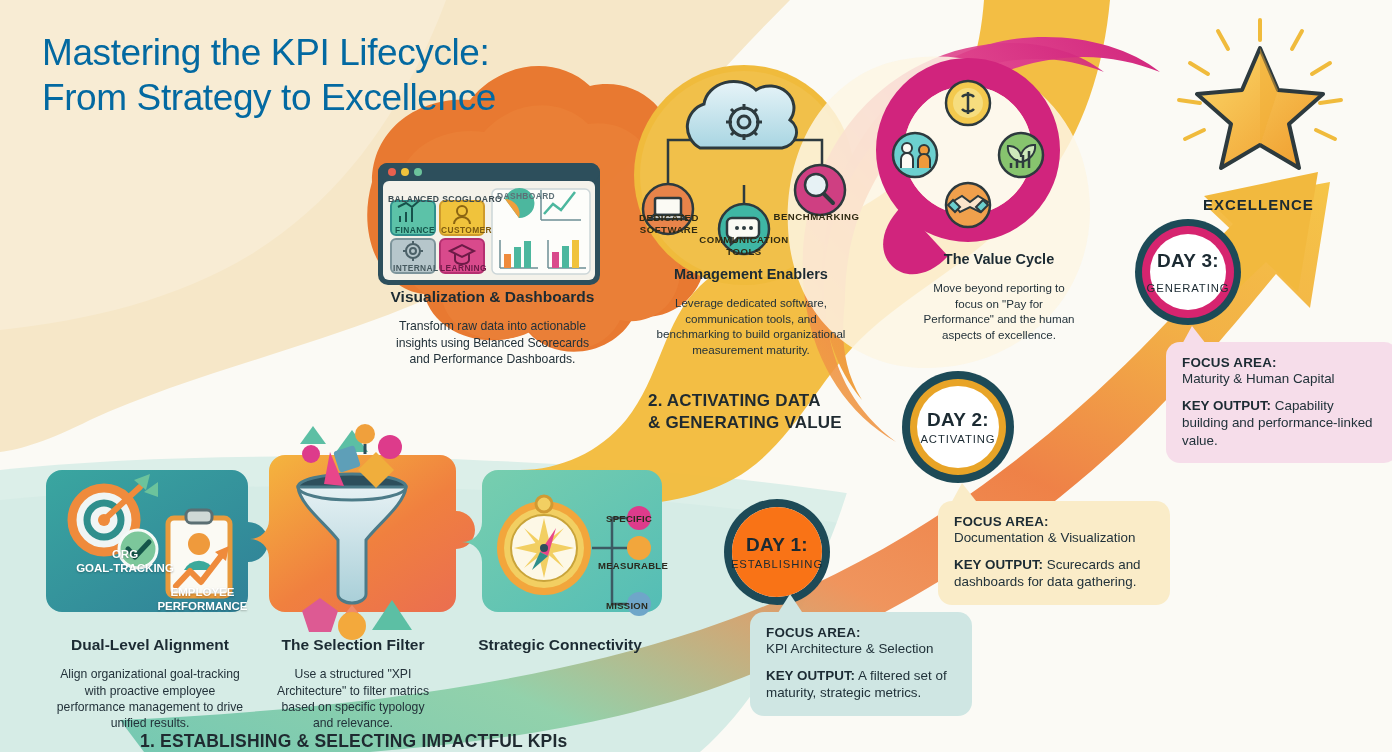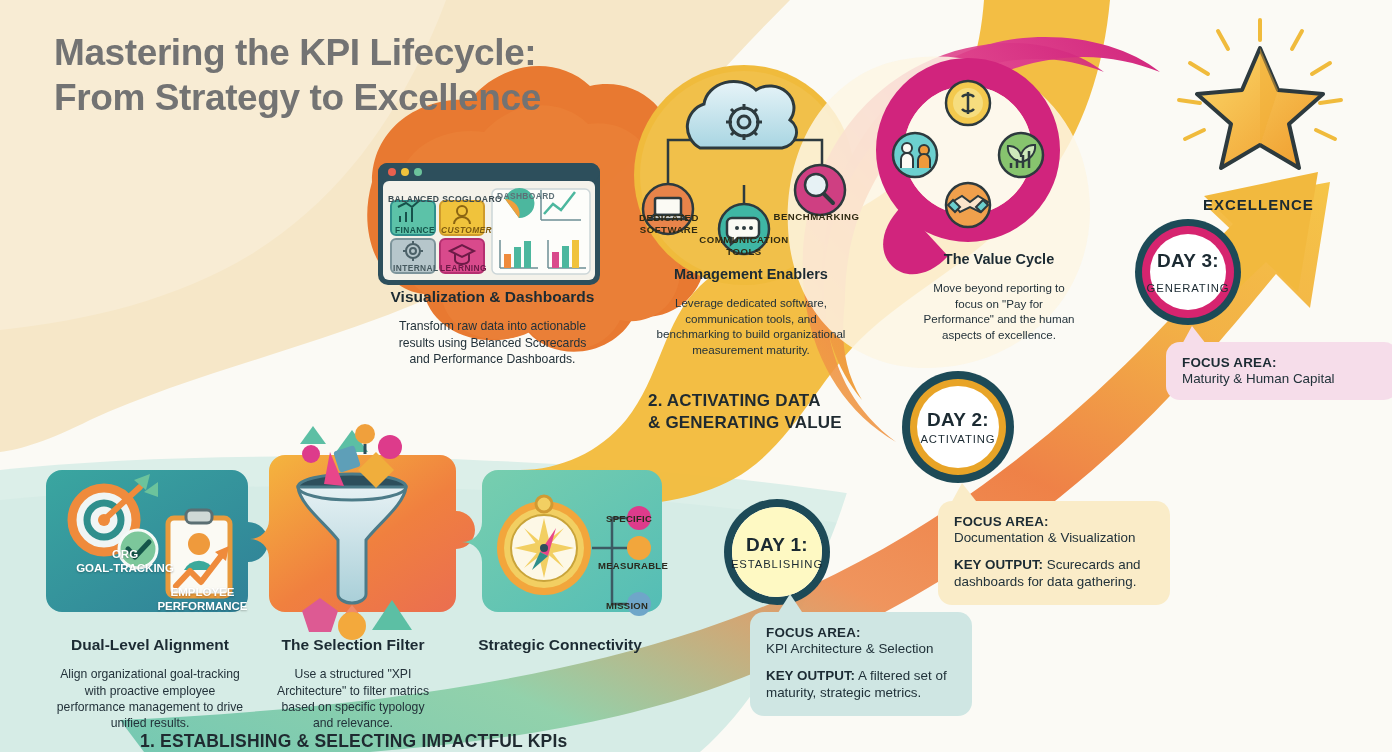--- a/index.html
+++ b/index.html
@@ -11,44 +11,43 @@
     position:relative;
   }
   #stage{position:absolute;inset:0;width:1392px;height:752px;overflow:hidden;}
   .abs{position:absolute;}
   svg{display:block;}
   #bg{position:absolute;left:0;top:0;width:1392px;height:752px;}
 
   
   #title{
     left:42px;top:30px;width:620px;
-    font-size:37px;line-height:1.22;font-weight:bold;
-    letter-spacing:-0.4px;color:#737373;
+    font-size:37px;line-height:1.22;font-weight:normal;
+    letter-spacing:-0.4px;color:#0369a1;
     white-space:pre-line;
-    margin-left:12px;
   }
 
   
   .sect-head{
     font-size:17px;font-weight:bold;letter-spacing:0.2px;color:#1f2a30;
     white-space:pre-line;line-height:1.32;
   }
   #head-activating{left:648px;top:390px;}
   #head-establishing{left:140px;top:730px;font-size:17.5px;}
 
   
   .cap{position:absolute;text-align:center;}
   .cap .cap-t{font-size:15.5px;font-weight:bold;color:#1c2b33;line-height:1.25;}
   .cap .cap-b{font-size:12.2px;color:#23323a;line-height:1.34;margin-top:12px;white-space:pre-line;}
   .cap.sm .cap-t{font-size:14.5px;}
   .cap.sm .cap-b{font-size:11.6px;}
 
   
   .daybadge{position:absolute;border-radius:50%;display:flex;flex-direction:column;
-    align-items:center;justify-content:center;background:#fef9c3;text-align:center;}
+    align-items:center;justify-content:center;background:#f97316;text-align:center;}
   .daybadge .d1{font-size:19px;font-weight:bold;letter-spacing:0.3px;color:#1b2a32;line-height:1;}
   .daybadge .d2{font-size:11.3px;font-weight:normal;letter-spacing:0.9px;color:#1b2a32;margin-top:4px;}
 
   
   .focusbox{position:absolute;border-radius:14px;padding:13px 16px 14px 16px;}
   .focusbox .fa-l{font-size:13.4px;font-weight:bold;letter-spacing:0.2px;color:#1c2b33;}
   .focusbox .fa-v{font-size:13.4px;color:#21323a;margin-top:1px;}
   .focusbox .ko{font-size:13.4px;color:#21323a;margin-top:11px;line-height:1.3;}
   .focusbox .ko b{font-weight:bold;color:#1c2b33;}
 
@@ -470,21 +469,21 @@
 GOAL-TRACKING</div>
   <div class="pz-lab" style="left:150px;top:586px;width:105px;font-size:11.5px;">EMPLOYEE
 PERFORMANCE</div>
 
   <div class="node-lab" style="left:606px;top:513px;">SPECIFIC</div>
   <div class="node-lab" style="left:598px;top:560px;">MEASURABLE</div>
   <div class="node-lab" style="left:606px;top:600px;">MISSION</div>
 
   <div class="bs-lab" style="left:388px;top:186px;font-size:8.6px;color:#3b4a50;margin-top:8px;">BALANCED SCOGLOARO</div>
   <div class="bs-lab" style="left:395px;top:225px;font-size:8.4px;color:#14544b;">FINANCE</div>
-  <div class="bs-lab" style="left:441px;top:225px;font-size:8.4px;color:#7d5a10;font-style:italic;">CUSTOMER</div>
+  <div class="bs-lab" style="left:441px;top:225px;font-size:8.4px;color:#7d5a10;">CUSTOMER</div>
   <div class="bs-lab" style="left:393px;top:263px;font-size:8.4px;color:#46595f;">INTERNAL</div>
   <div class="bs-lab" style="left:440px;top:263px;font-size:8.4px;color:#6d1a47;">LEARNING</div>
   <div class="bs-lab" style="left:497px;top:191px;font-size:8.4px;color:#5d7077;">DASHBOARD</div>
 
   <div class="enab-lab" style="left:628px;top:212px;width:82px;">DEDICATED
 SOFTWARE</div>
   <div class="enab-lab" style="left:694px;top:234px;width:100px;">COMMUNICATION
 TOOLS</div>
   <div class="enab-lab" style="left:769px;top:211px;width:95px;">BENCHMARKING</div>
 
@@ -501,21 +500,21 @@
 Architecture" to filter matrics
 based on specific typology
 and relevance.</div>
   </div>
   <div class="cap" style="left:462px;top:635px;width:196px;">
     <div class="cap-t">Strategic Connectivity</div>
   </div>
   <div class="cap" style="left:370px;top:287px;width:245px;">
     <div class="cap-t">Visualization &amp; Dashboards</div>
     <div class="cap-b">Transform raw data into actionable
-results using Belanced Scorecards
+insights using Belanced Scorecards
 and Performance Dashboards.</div>
   </div>
   <div class="cap sm" style="left:630px;top:265px;width:242px;">
     <div class="cap-t">Management Enablers</div>
     <div class="cap-b">Leverage dedicated software,
 communication tools, and
 benchmarking to build organizational
 measurement maturity.</div>
   </div>
   <div class="cap sm" style="left:888px;top:250px;width:222px;">
@@ -553,15 +552,19 @@
     <div class="fa-v">Documentation &amp; Visualization</div>
     <div class="ko">
       <b>KEY OUTPUT:</b>
       <span>Scurecards and dashboards for data gathering.</span>
     </div>
   </div>
 
   <div class="focusbox" style="left:1166px;top:342px;width:200px;background:#f6ddea;">
     <div class="fa-l">FOCUS AREA:</div>
     <div class="fa-v">Maturity &amp; Human Capital</div>
+    <div class="ko">
+      <b>KEY OUTPUT:</b>
+      <span>Capability building and performance-linked value.</span>
+    </div>
   </div>
 
 </div>
 
 </body></html>

